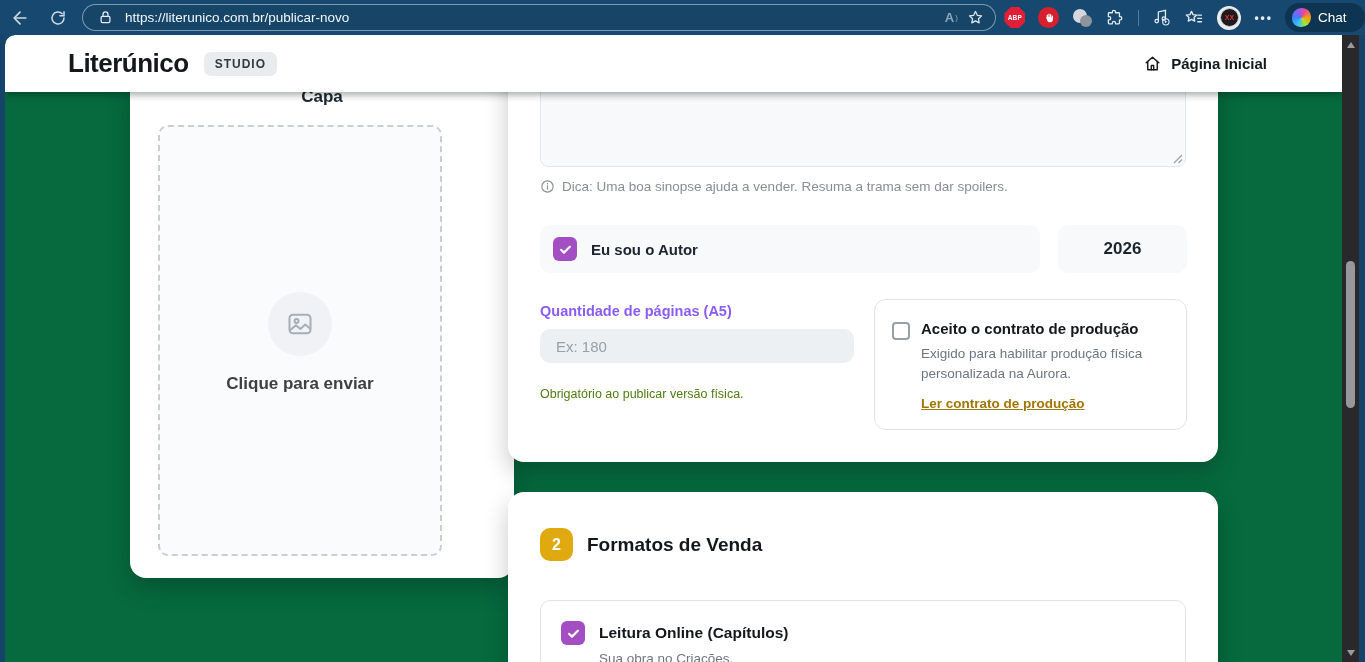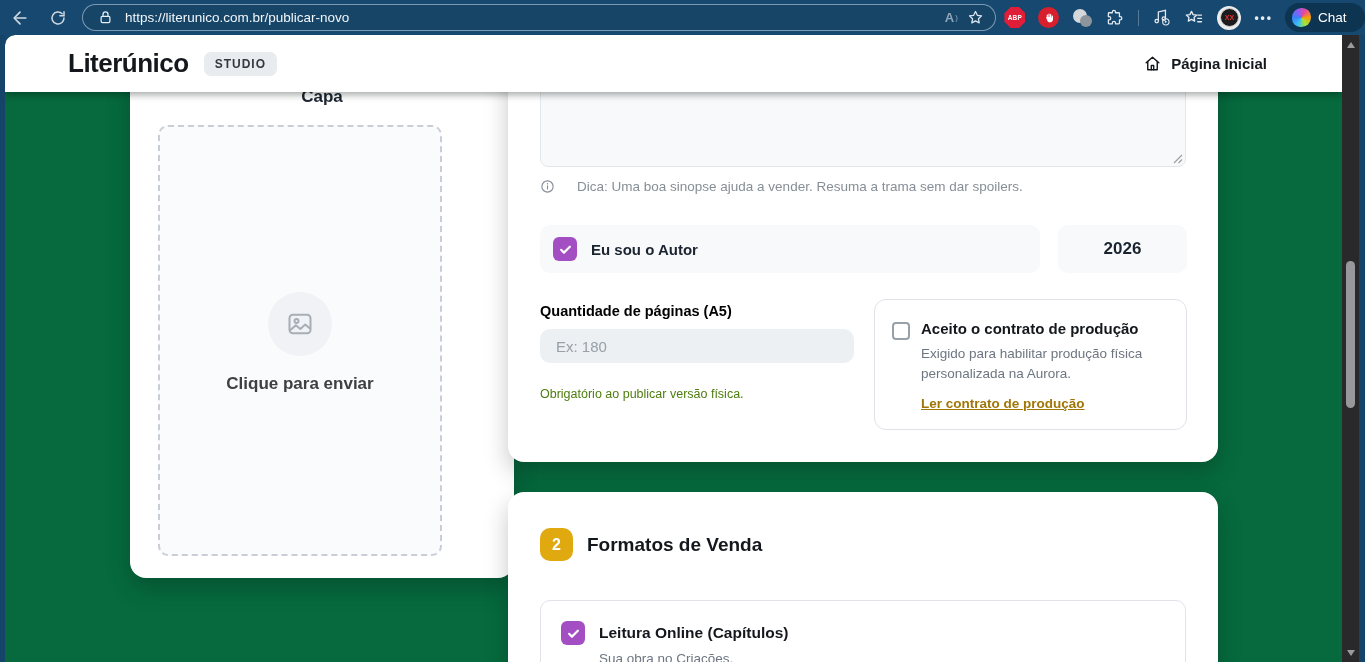--- a/index.html
+++ b/index.html
@@ -49,27 +49,27 @@
   #cover-card { left:125px; top:37px; width:384px; height:506px; }
   #cover-title { position:absolute; top:15px; left:0; right:0; text-align:center; font-size:17px; font-weight:700; color:#1b2430; }
   #upload-box { position:absolute; left:28px; top:53px; width:284px; height:431px; border:2px dashed #c9ced6; border-radius:10px; background:#fafbfd; }
   #upload-circle { position:absolute; left:50%; top:165px; transform:translateX(-50%); width:64px; height:64px; border-radius:50%; background:#f0f2f5; display:flex; align-items:center; justify-content:center; }
   #upload-label { position:absolute; top:247px; left:0; right:0; text-align:center; font-size:17px; font-weight:700; color:#404040; }
 
   
   #details-card { left:503px; top:-60px; width:710px; height:487px; }
   #synopsis-textarea { position:absolute; left:32px; top:72px; width:646px; height:120px; background:#f8f9fb; border:1px solid #e3e7ec; border-radius:8px; resize:none; outline:none; }
   #resize-handle { position:absolute; left:664px; top:178px; }
-  #tip-row { position:absolute; left:32px; top:204px; display:flex; align-items:center; gap:22px; color:#868e96; font-size:13.5px; }
+  #tip-row { position:absolute; left:32px; top:204px; display:flex; align-items:center; gap:7px; color:#868e96; font-size:13.5px; }
   #author-row { position:absolute; left:32px; top:250px; width:500px; height:48px; background:#f8f9fa; border-radius:10px; display:flex; align-items:center; }
   .checkbox-checked { width:24px; height:24px; background:#a34fc3; border-radius:6px; display:flex; align-items:center; justify-content:center; flex:0 0 auto; }
   #author-row .checkbox-checked { margin-left:13px; }
   #author-label { margin-left:14px; font-size:15px; font-weight:700; color:#1b2430; }
   #year-box { position:absolute; left:550px; top:250px; width:129px; height:48px; background:#f8f9fa; border-radius:10px; display:flex; align-items:center; justify-content:center; font-size:17px; font-weight:700; color:#1b2430; }
-  #pages-label { position:absolute; left:32px; top:328px; font-size:14.5px; font-weight:700; color:#000000; }
+  #pages-label { position:absolute; left:32px; top:328px; font-size:14.5px; font-weight:700; color:#8b5cf6; }
   #pages-input { position:absolute; left:32px; top:354px; width:314px; height:34px; background:#edf0f3; border:none; border-radius:10px; padding:0 16px; font-size:15px; color:#343b44; outline:none; font-family:inherit; }
   #pages-input::placeholder { color:#98a0a8; }
   #pages-helper { position:absolute; left:32px; top:412px; font-size:12.5px; color:#4d7c0f; }
   #contract-box { position:absolute; left:366px; top:324px; width:313px; height:131px; border:1px solid #dfe3e8; border-radius:12px; background:#fff; }
   #contract-checkbox { position:absolute; left:17px; top:22px; width:18px; height:18px; border:2px solid #98a0a8; border-radius:4px; background:#fff; }
   #contract-title { position:absolute; left:46px; top:20px; font-size:15px; font-weight:700; color:#14181c; }
   #contract-desc { position:absolute; left:46px; top:44px; width:252px; font-size:13.5px; line-height:1.5; color:#6d7680; }
   #contract-link { position:absolute; left:46px; top:96px; font-size:13.5px; font-weight:700; color:#a07607; text-decoration:underline; cursor:pointer; }
 
   

